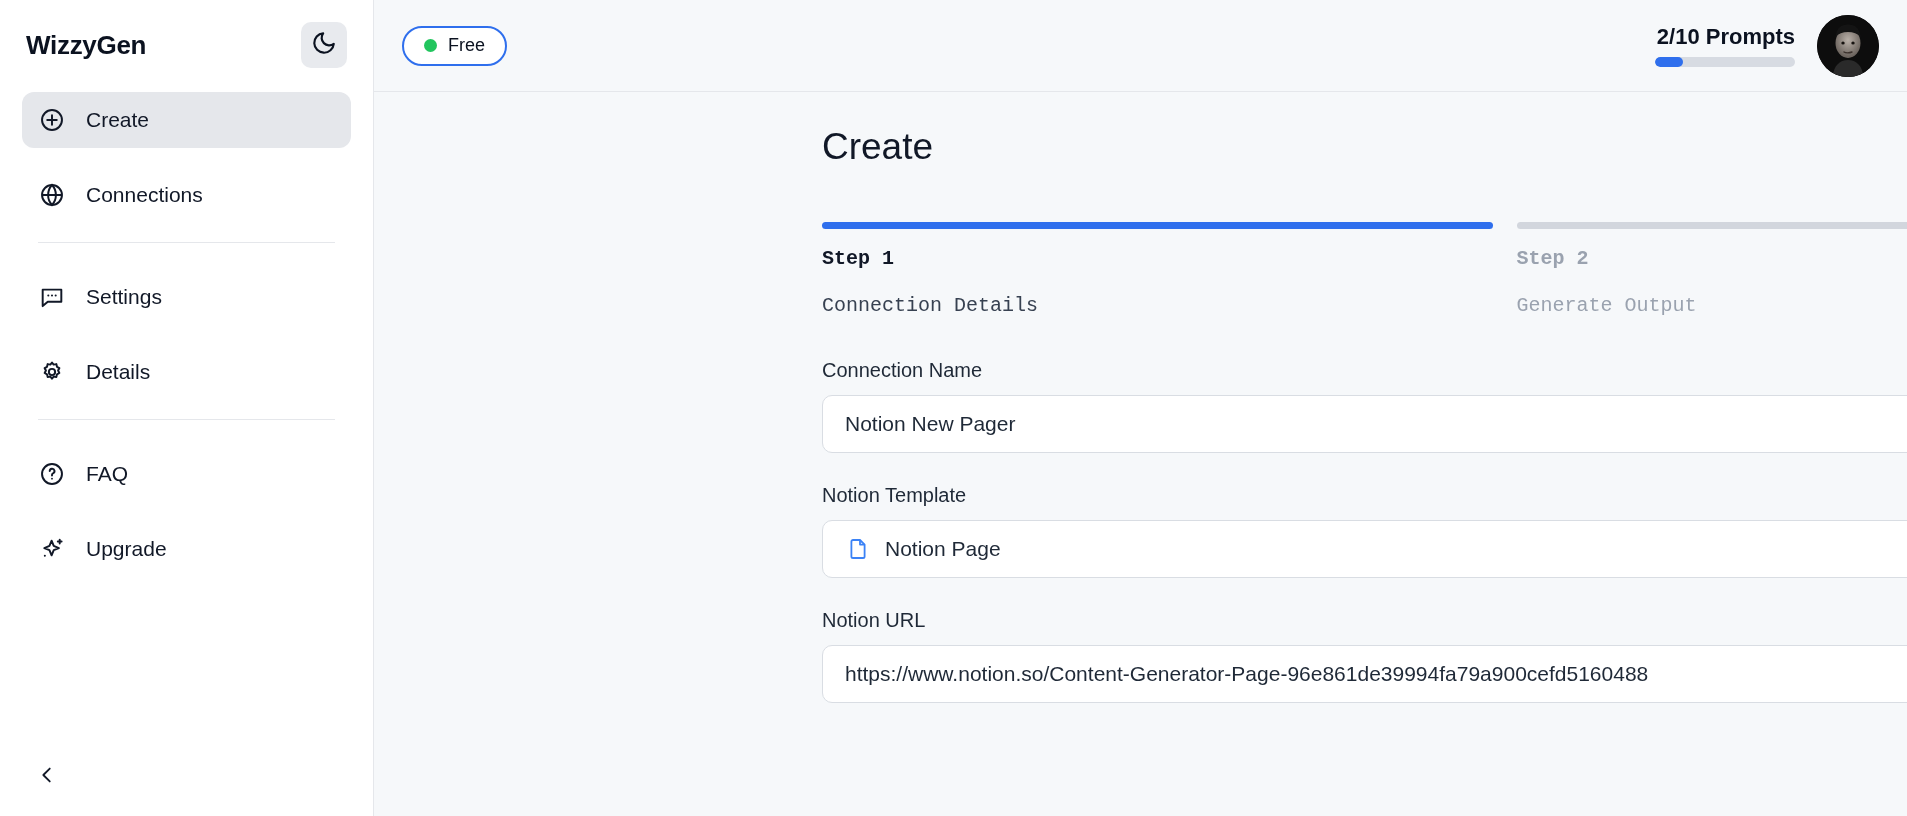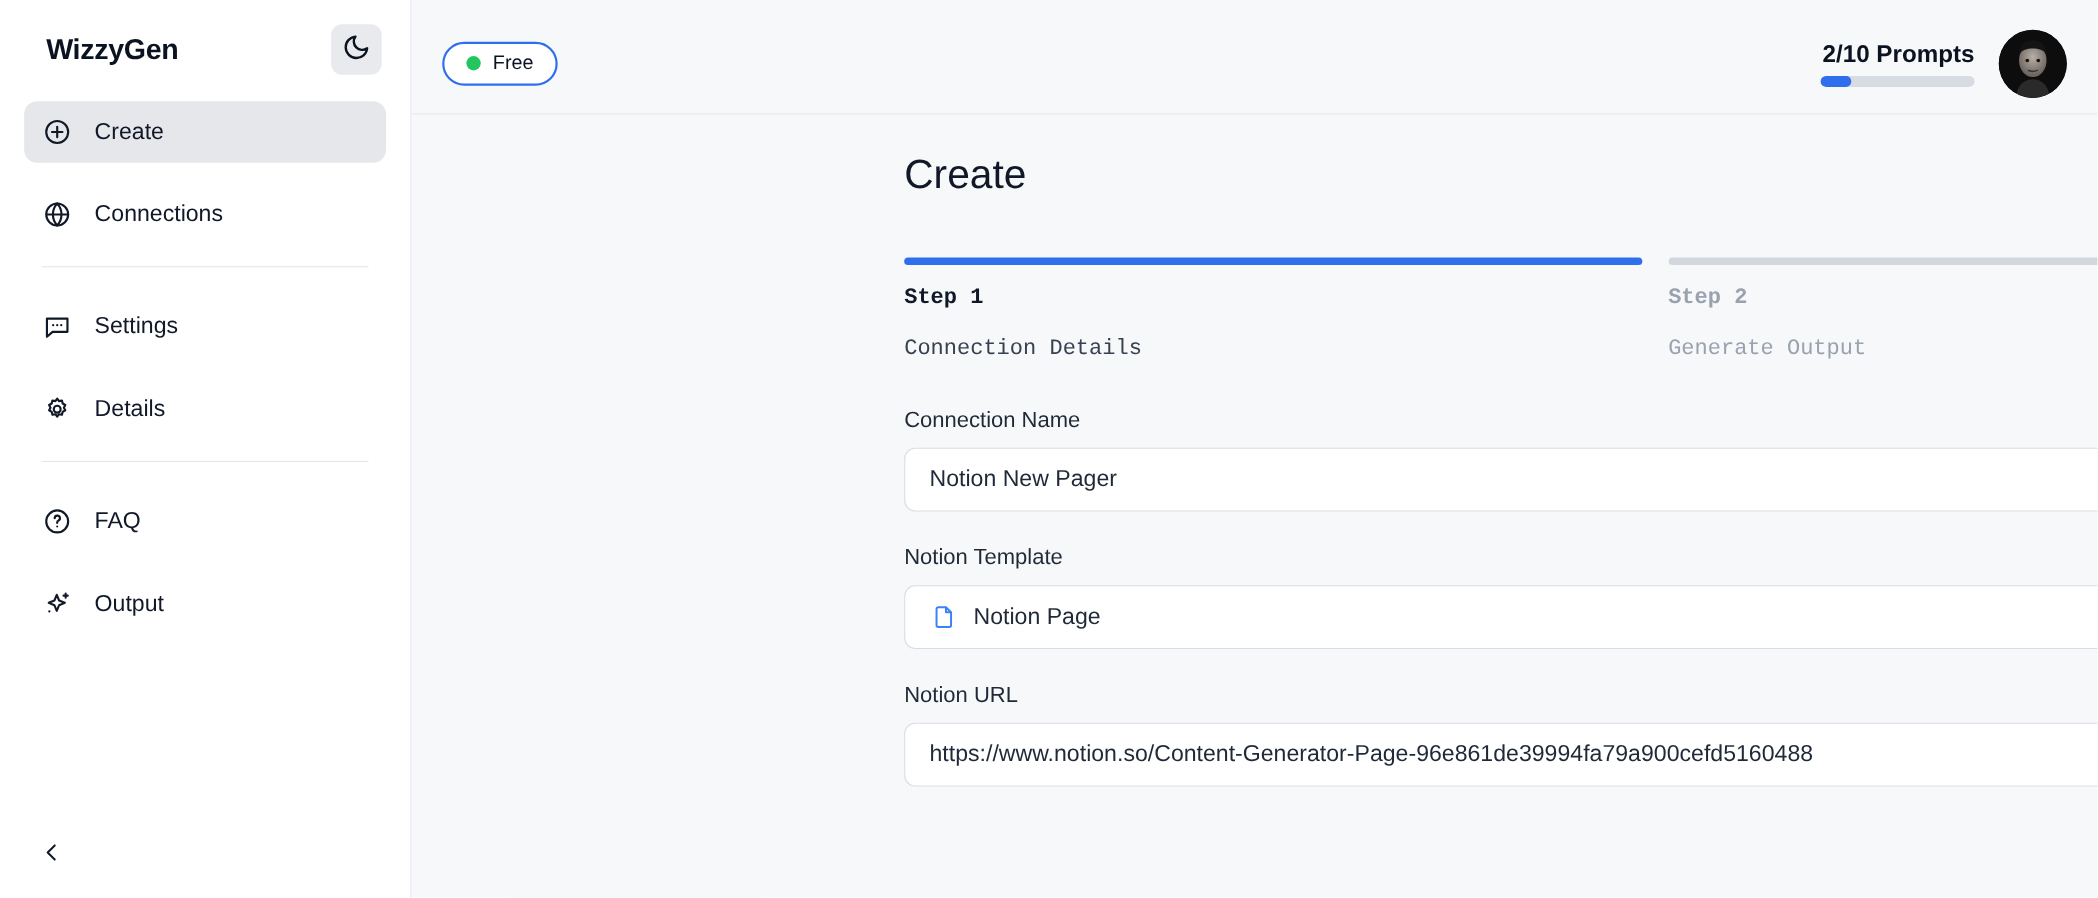--- a/index.html
+++ b/index.html
@@ -18,21 +18,21 @@
     border-right: 1px solid #e5e7eb;
     display: flex; flex-direction: column;
     position: relative;
     flex: 0 0 374px;
   }
   .sidebar-head {
     display: flex; align-items: center; justify-content: space-between;
     padding: 18px 26px 0 26px;
     height: 72px;
   }
-  .brand { font-size: 26px; font-weight: bold; color: #0b1220; letter-spacing: -0.3px; margin-left: 16px; }
+  .brand { font-size: 26px; font-weight: bold; color: #0b1220; letter-spacing: -0.3px; }
   .theme-btn {
     width: 46px; height: 46px; border-radius: 10px;
     background: #e8eaee; display: flex; align-items: center; justify-content: center;
     cursor: pointer;
   }
   .nav { padding: 20px 22px 0 22px; }
   .nav-item {
     display: flex; align-items: center; gap: 20px;
     height: 56px; padding: 0 16px; border-radius: 12px;
     color: #111827; font-size: 21px; cursor: pointer;
@@ -48,21 +48,20 @@
   }
 
   
   .main { flex: 1; height: 816px; background: #f6f8fa; display: flex; flex-direction: column; overflow: hidden; }
   .topbar {
     height: 92px; flex: 0 0 92px;
     border-bottom: 1px solid #e5e7eb;
     display: flex; align-items: center; justify-content: space-between;
     padding: 0 28px 0 28px;
     background: #f6f8fa;
-    margin-top: 12px;
   }
   .plan-badge {
     display: inline-flex; align-items: center; gap: 11px;
     border: 2px solid #2f6fed; border-radius: 999px;
     background: #ffffff; height: 40px; padding: 0 20px;
     font-size: 18px; color: #0b1220; cursor: pointer;
   }
   .dot-green { width: 13px; height: 13px; border-radius: 50%; background: #22c55e; display:inline-block; }
   .topbar-right { display: flex; align-items: center; gap: 22px; }
   .prompts { display: flex; flex-direction: column; align-items: flex-end; gap: 7px; }
@@ -176,21 +175,21 @@
       </div>
 
       <div class="nav-item">
         <span class="nav-icon">
           <svg width="27" height="27" viewBox="0 0 24 24" fill="none" stroke="#111827" stroke-width="1.7" stroke-linejoin="round">
             <path d="M11.2 4.2l1.9 4.6 4.6 1.9-4.6 1.9-1.9 4.6-1.9-4.6-4.6-1.9 4.6-1.9z"></path>
             <path d="M18.4 3.2v3.4M16.7 4.9h3.4" stroke-linecap="round"></path>
             <circle cx="5.2" cy="17.6" r="0.9" fill="#111827" stroke="none"></circle>
           </svg>
         </span>
-        <span>Output</span>
+        <span>Upgrade</span>
       </div>
     </nav>
 
     <div class="collapse">
       <span>
         <svg width="22" height="22" viewBox="0 0 24 24" fill="none" stroke="#111827" stroke-width="2" stroke-linecap="round" stroke-linejoin="round">
           <path d="M15 5l-7 7 7 7"></path>
         </svg>
       </span>
     </div>

